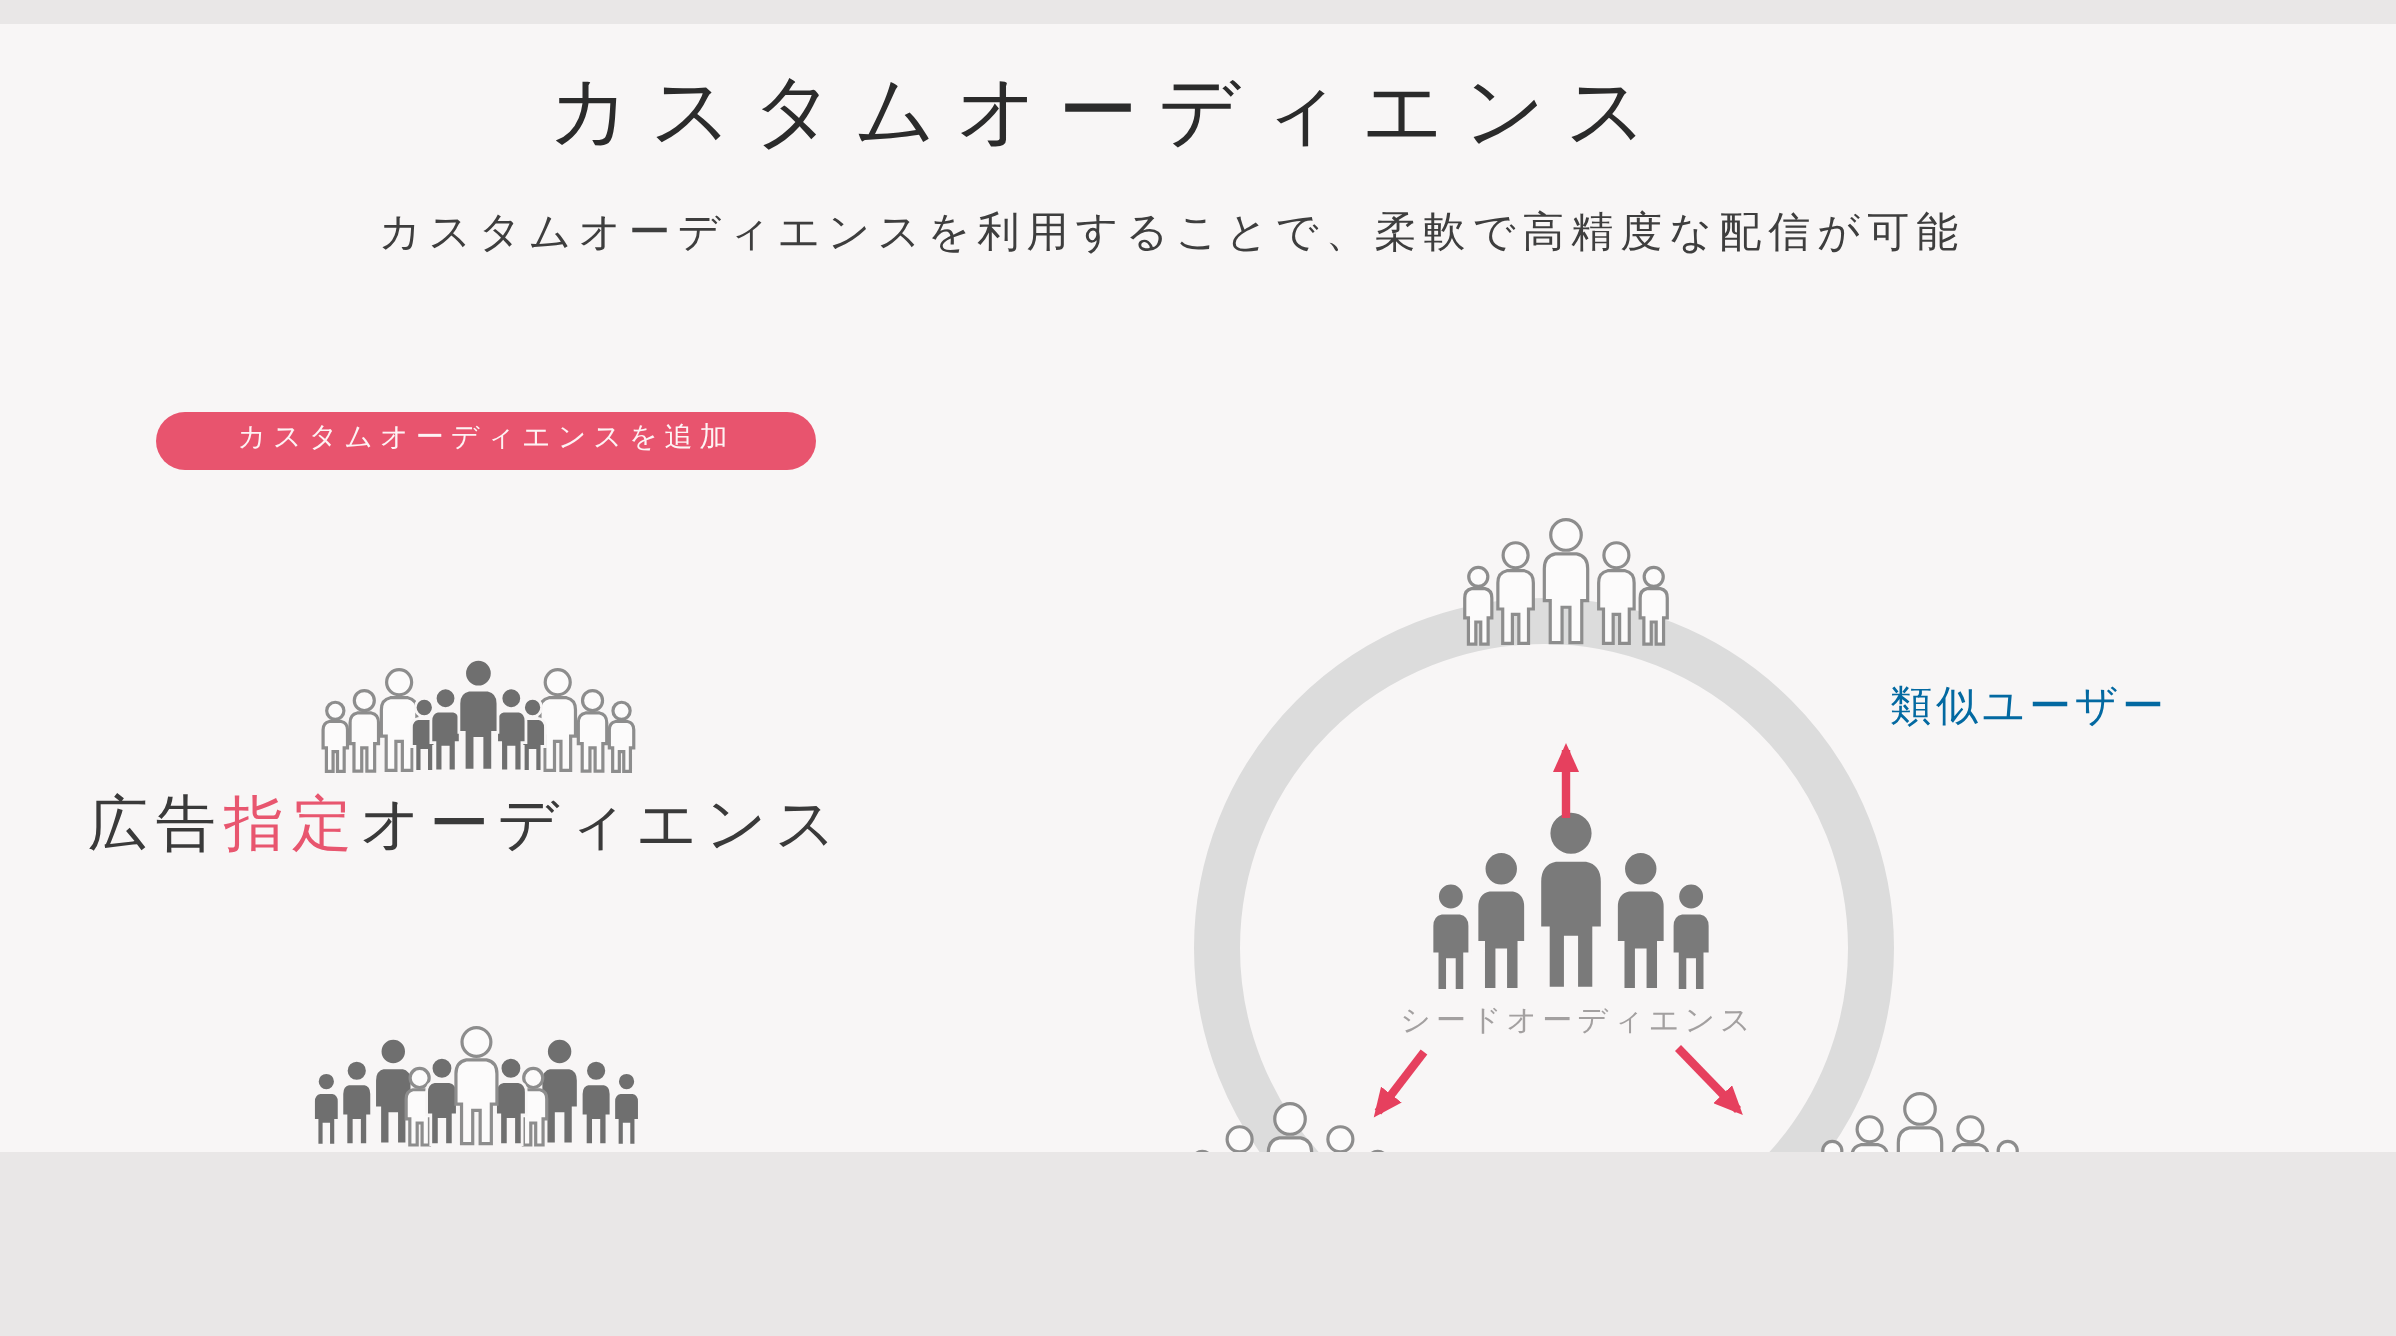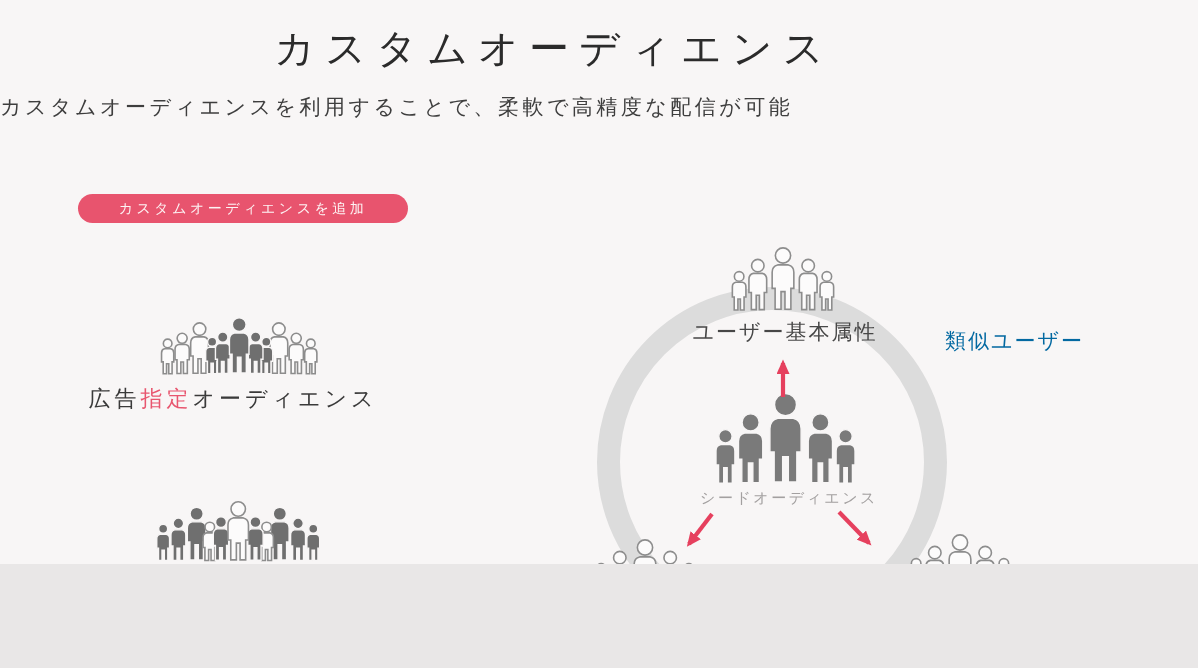--- a/index.html
+++ b/index.html
@@ -1,57 +1,58 @@
 <!DOCTYPE html>
 <html><head>
 <meta charset="utf-8">
 <style>
   html,body{margin:0;padding:0;background:#e9e7e7;}
   .slide{
     position:relative;
     width:1198px;height:564px;
-    margin:0 auto;
+    margin:12px auto;
     background:#f8f6f6;
     overflow:hidden;
-    font-family:Liberation Sans, sans-serif;
+    font-family:Liberation Mono, monospace;
   }
   .abs{position:absolute;}
   .centered{transform:translateX(-50%);white-space:nowrap;}
 
   
   .title{
     top:24px;left:0;width:1198px;
     padding-right:90px;box-sizing:border-box;
     text-align:center;
     font-size:40px;letter-spacing:10px;
     color:#2b2b2b;font-weight:400;
     line-height:1.2;
   }
   .subtitle{
     top:92px;left:0;width:1198px;
     padding-right:26px;box-sizing:border-box;
+    text-align:center;
     font-size:21px;letter-spacing:3.5px;
     color:#3e3e3e;line-height:29px;
   }
 
   
   .badge{
     height:29px;line-height:29px;
     border-radius:15px;
     background:#e8546e;
     color:#fdf3f4;
     text-align:center;
     font-size:14px;letter-spacing:3.5px;
   }
   .badge-left{left:78px;top:194px;width:330px;}
   .badge-right{left:482px;top:193px;width:610px;font-size:18px;letter-spacing:4px;}
 
   
   .aud-label{
-    font-size:22px;letter-spacing:4px;
+    font-size:30px;letter-spacing:4px;
     color:#3a3a3a;line-height:1.15;
   }
   .aud-label .hl{color:#e8566f;}
 
   
   .ring{
     left:597px;top:287px;
     width:304px;height:304px;
     border:23px solid #dcdcdc;
     border-radius:50%;
@@ -121,21 +122,20 @@
 
   <div class="abs ring"></div>
 
   <svg class="abs" style="left:727px;top:246px" width="112" viewBox="0 0 120 72">
     <use href="#person" class="pl" transform="translate(2,27.1) scale(0.55)"></use>
     <use href="#person" class="pl" transform="translate(96,27.1) scale(0.55)"></use>
     <use href="#person" class="pl" transform="translate(18.6,13.84) scale(0.72)"></use>
     <use href="#person" class="pl" transform="translate(72.6,13.84) scale(0.72)"></use>
     <use href="#person" class="pl" transform="translate(42.4,1.36) scale(0.88)"></use>
   </svg>
-  <div class="abs centered node-label" style="left:785px;top:318px">ユーザー基本属性</div>
 
   <div class="abs ring-label" style="left:945px;top:327px">類似ユーザー</div>
 
   <svg class="abs" style="left:708px;top:392px" width="155" viewBox="0 0 160 98">
     <use href="#person" class="pc" transform="translate(3.2,38.3) scale(0.74)"></use>
     <use href="#person" class="pc" transform="translate(127.2,38.3) scale(0.74)"></use>
     <use href="#person" class="pc" transform="translate(25,21.9) scale(0.95)"></use>
     <use href="#person" class="pc" transform="translate(97,21.9) scale(0.95)"></use>
     <use href="#person" class="pc" transform="translate(55.6,0.84) scale(1.22)"></use>
   </svg>

